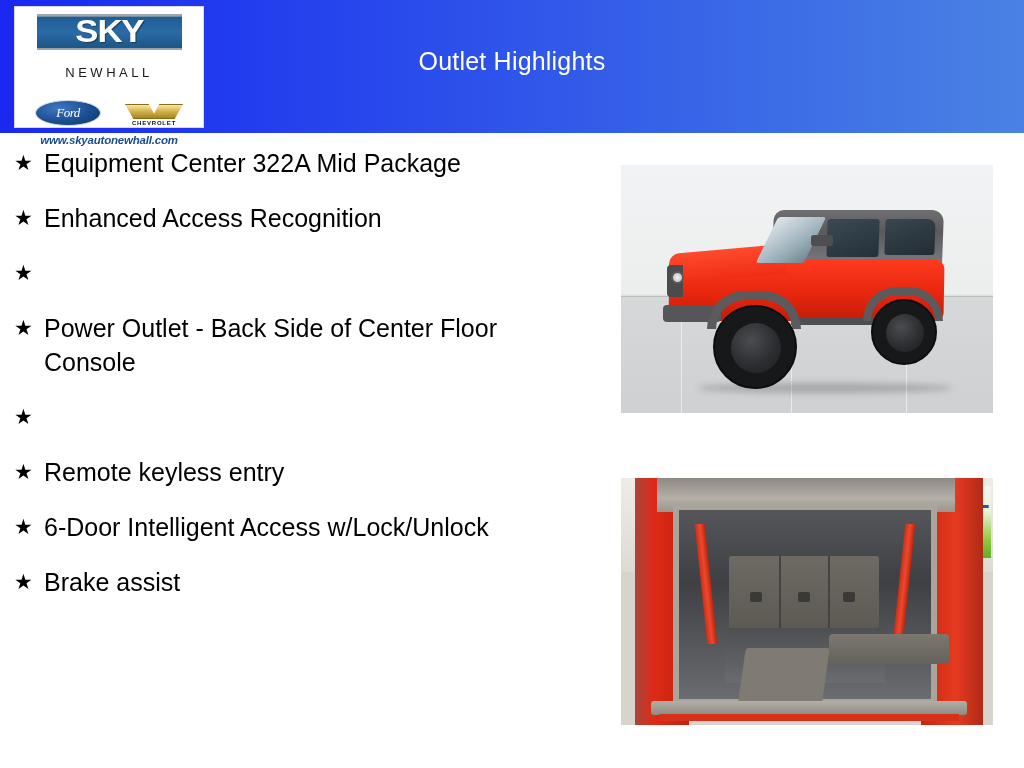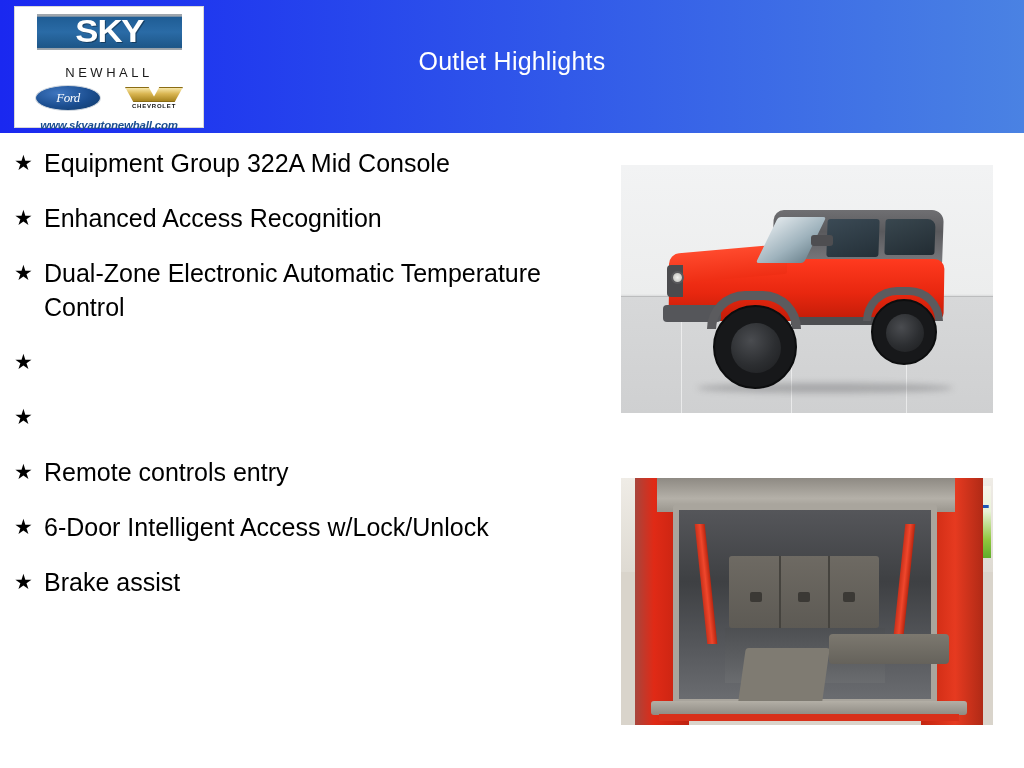--- a/index.html
+++ b/index.html
@@ -78,23 +78,23 @@
 
   .newhall-text {
     margin-top: 15px;
     font-size: 13px;
     letter-spacing: 3.5px;
     color: #1a1a1a;
     font-weight: normal;
   }
 
   .brand-row {
-    margin-top: 5px;
-    display: flex;
-    align-items: flex-start;
+    margin-top: 20px;
+    display: flex;
+    align-items: flex-end;
     justify-content: center;
     gap: 24px;
     width: 100%;
   }
 
   .ford-oval {
     width: 66px; height: 26px;
     border-radius: 50%;
     background: radial-gradient(ellipse at 35% 30%, #3f76c0 0%, #1b4e90 55%, #103865 100%);
     border: 1px solid #cfd6de;
@@ -461,44 +461,44 @@
         </span>
       </div>
       <div class="site-url">www.skyautonewhall.com</div>
     </div>
   </div>
 
   <div class="features">
 
     <div class="feature-item">
       <span class="feature-bullet">★</span>
-      <span class="feature-text">Equipment Group 322A Mid Console</span>
+      <span class="feature-text">Equipment Center 322A Mid Package</span>
     </div>
 
     <div class="feature-item">
       <span class="feature-bullet">★</span>
       <span class="feature-text">Enhanced Access Recognition</span>
     </div>
 
     <div class="feature-item">
       <span class="feature-bullet">★</span>
-      <span class="feature-text">Dual-Zone Electronic Automatic Temperature Control</span>
-    </div>
-
-    <div class="feature-item">
-      <span class="feature-bullet">★</span>
-    </div>
-
-    <div class="feature-item">
-      <span class="feature-bullet">★</span>
-    </div>
-
-    <div class="feature-item">
-      <span class="feature-bullet">★</span>
-      <span class="feature-text">Remote controls entry</span>
+    </div>
+
+    <div class="feature-item">
+      <span class="feature-bullet">★</span>
+      <span class="feature-text">Power Outlet - Back Side of Center Floor Console</span>
+    </div>
+
+    <div class="feature-item">
+      <span class="feature-bullet">★</span>
+    </div>
+
+    <div class="feature-item">
+      <span class="feature-bullet">★</span>
+      <span class="feature-text">Remote keyless entry</span>
     </div>
 
     <div class="feature-item">
       <span class="feature-bullet">★</span>
       <span class="feature-text">6-Door Intelligent Access w/Lock/Unlock</span>
     </div>
 
     <div class="feature-item">
       <span class="feature-bullet">★</span>
       <span class="feature-text">Brake assist</span>

